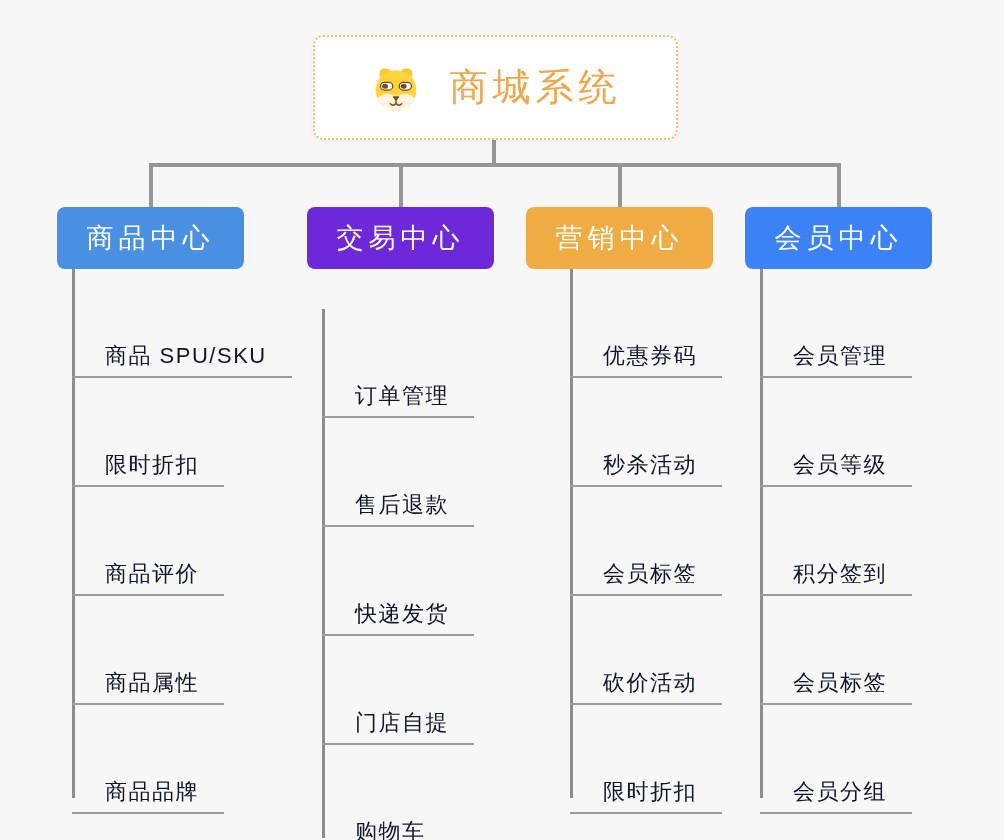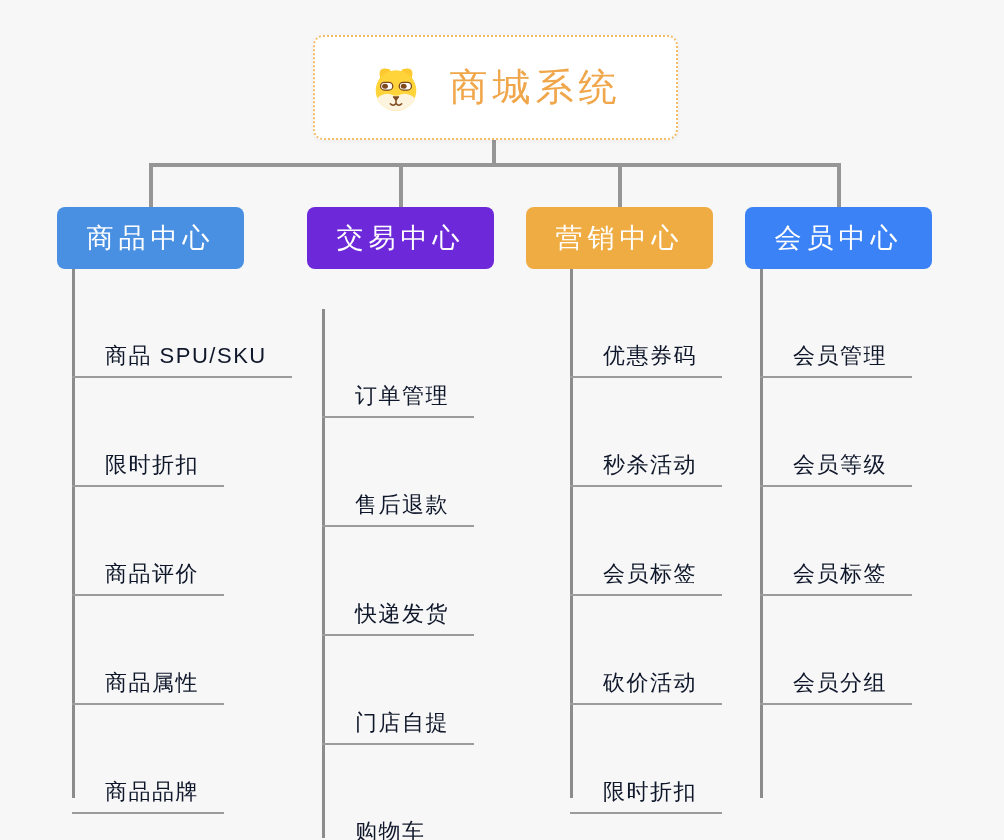--- a/index.html
+++ b/index.html
@@ -124,17 +124,18 @@
     <div class="item">砍价活动</div>
     <div class="item">限时折扣</div>
     <div class="item">满减送</div>
   </div>
 
   <div class="branch-node n3" style="background: #3b82f6;">会员中心</div>
   <div class="col c3">
     <div class="spine" style="background: rgb(140, 140, 140);"></div>
     <div class="item">会员管理</div>
     <div class="item">会员等级</div>
+    <div class="item">积分签到</div>
     <div class="item">会员标签</div>
     <div class="item">会员分组</div>
   </div>
 
 </div>
 
 </body></html>

